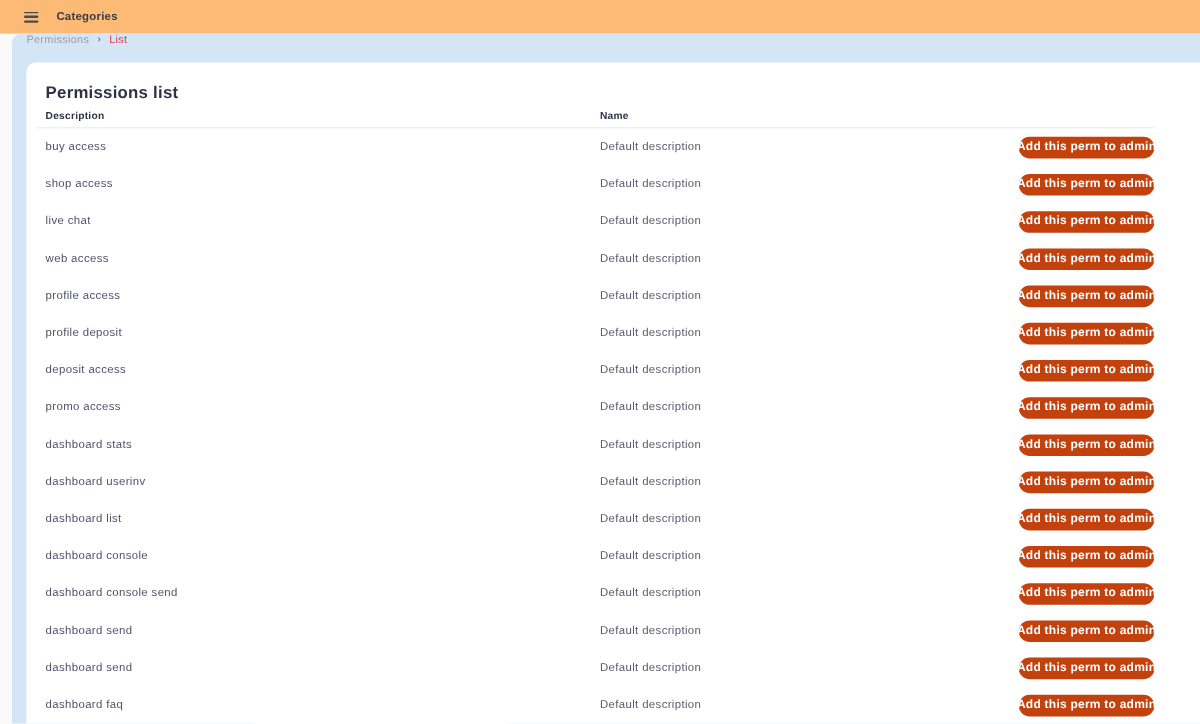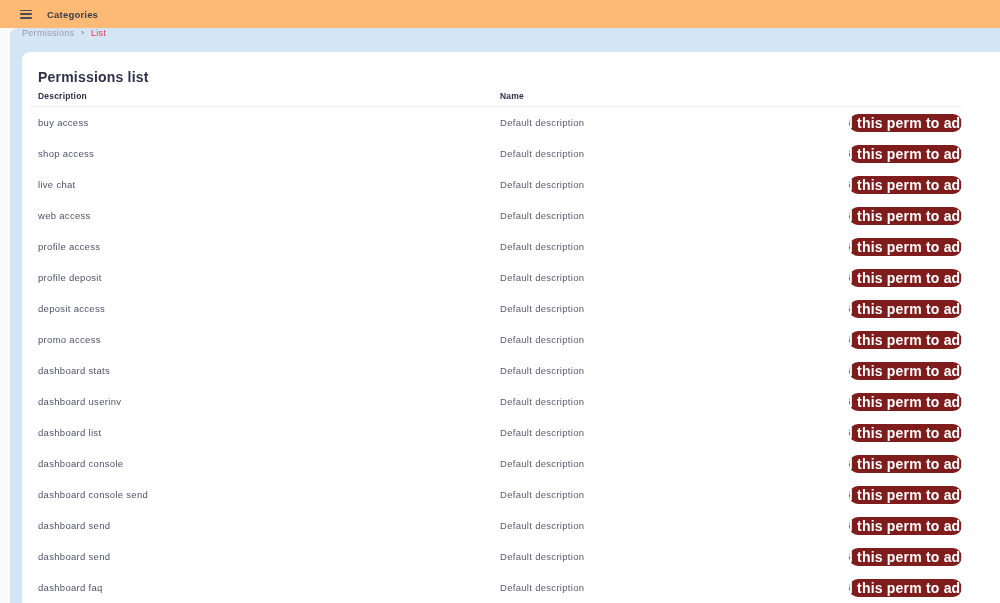--- a/index.html
+++ b/index.html
@@ -90,24 +90,24 @@
     padding-left: 8px;
   }
   .td-name  { font-size: 9.5px; color: #50506a; letter-spacing: 0.3px; }
   .td-desc  { font-size: 9.5px; color: #5a5a6e; letter-spacing: 0.3px; }
   .td-action { display: flex; justify-content: flex-end; }
   .add-btn {
     width: 113px;
     height: 18px;
     border: none;
     border-radius: 9px;
-    background: #7f1d1d;
+    background: #c2410c;
     color: #ffffff;
     font-family: "Liberation Sans", sans-serif;
-    font-size: 14px;
+    font-size: 10px;
     font-weight: bold;
     letter-spacing: 0.2px;
     cursor: pointer;
     display: flex;
     align-items: center;
     justify-content: center;
     white-space: nowrap;
   }
 </style>
 </head>

